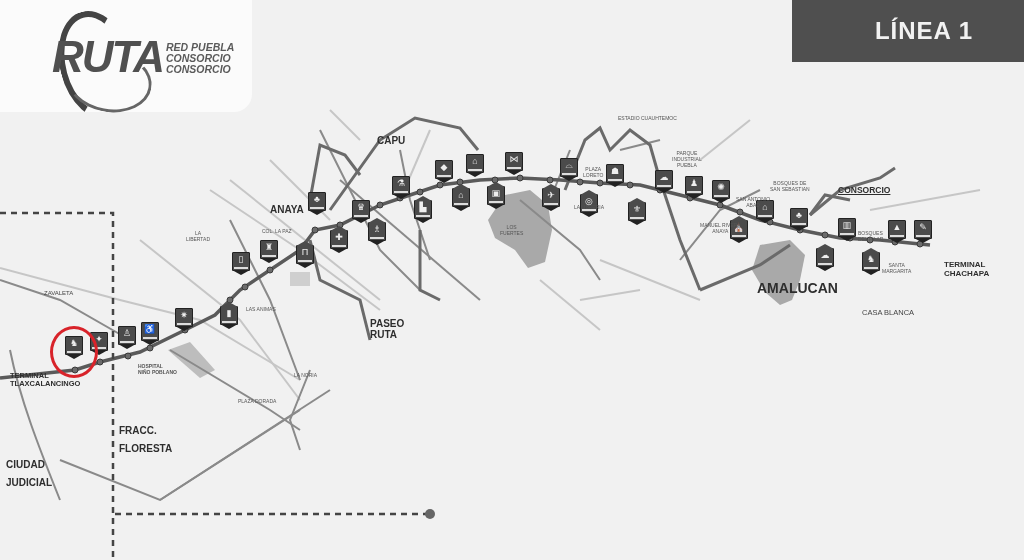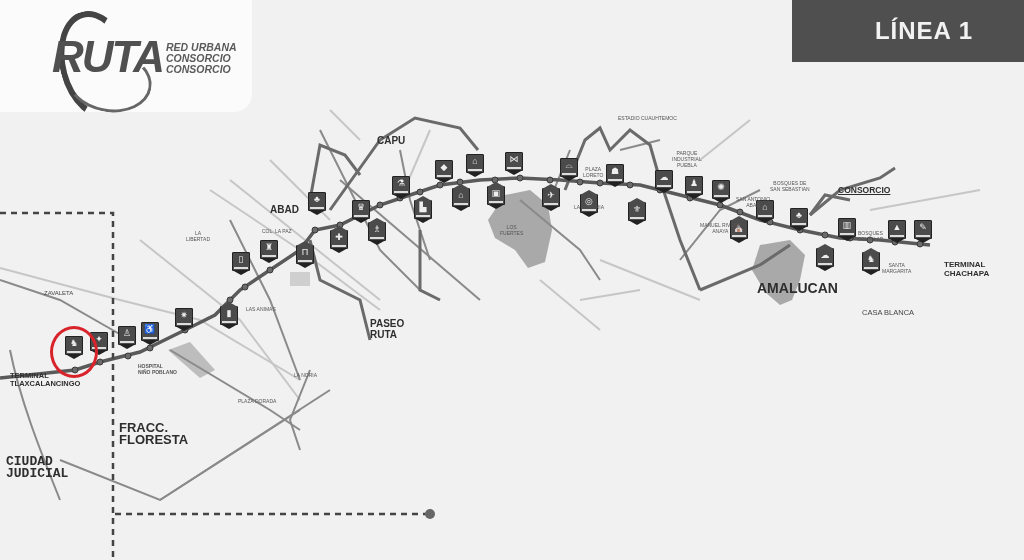--- a/index.html
+++ b/index.html
@@ -7,21 +7,21 @@
   .map{position:absolute;left:0;top:0;width:1024px;height:560px;}
   .logo-box{position:absolute;left:0;top:0;width:252px;height:112px;background:#fbfbfb;border-bottom-right-radius:18px;}
   .logo-ruta{position:absolute;left:52px;top:32px;font-size:44px;font-weight:bold;font-style:italic;color:#505050;letter-spacing:-2px;}
   .logo-sub{position:absolute;left:166px;top:42px;font-size:10.5px;font-weight:bold;font-style:italic;color:#5a5a5a;line-height:11px;}
   .logo-sub div{white-space:nowrap;}
   .logo-arc{position:absolute;left:60px;top:10px;width:60px;height:98px;border:6px solid #444;border-radius:50%;border-right-color:transparent;border-bottom-color:transparent;transform:rotate(-15deg);}
   .logo-arc2{position:absolute;left:66px;top:50px;width:80px;height:56px;border:3px solid #666;border-radius:50%;border-top-color:transparent;border-left-color:transparent;transform:rotate(10deg);}
   .line-badge{position:absolute;left:792px;top:0;width:232px;height:62px;background:#4f4f4f;color:#f2f2f2;font-size:24px;font-weight:bold;display:flex;align-items:center;justify-content:center;letter-spacing:1px;padding-left:16px;}
   .lbl{position:absolute;font-weight:bold;color:#2e2e2e;white-space:nowrap;}
   .lbl.big{font-size:10px;margin-top:24px;}
-  .lbl.med{font-size:13px;line-height:12px;}
+  .lbl.med{font-size:10px;line-height:18px;}
   .lbl.sm{font-size:5px;color:#555;line-height:6px;font-weight:normal;}
   .lbl.area{font-size:9px;color:#444;font-weight:normal;}
   .station{position:absolute;width:16px;height:17px;background:#4b4b4b;border:1px solid #222;border-radius:1px;}
   .station::after{content:"";position:absolute;left:-1px;bottom:-5px;border-left:9px solid transparent;border-right:9px solid transparent;border-top:5px solid #222;}
   .station .ico{position:absolute;left:2px;top:2px;width:12px;height:9px;color:#eee;font-size:9px;line-height:9px;text-align:center;}
   .station .bar{position:absolute;left:1px;bottom:1px;width:14px;height:2px;background:#ddd;}
   .station.house::before{content:"";position:absolute;left:-1px;top:-5px;border-left:9px solid transparent;border-right:9px solid transparent;border-bottom:5px solid #4b4b4b;}
   .highlight{position:absolute;left:50px;top:326px;width:42px;height:46px;border:3px solid #d8232a;border-radius:50%;}
 </style>
 </head>
@@ -271,28 +271,28 @@
     </div>
 </div>
 
 <div class="highlight"></div>
 
 <div class="lbl big" style="left:10px;top:348px;font-size:7.5px;line-height:8px;white-space:pre;">TERMINAL
 TLAXCALANCINGO</div>
 <div class="lbl big" style="left:944px;top:236px;font-size:8px;line-height:9px;white-space:pre;">TERMINAL
 CHACHAPA</div>
 <div class="lbl big" style="left:377px;top:111px;">CAPU</div>
-<div class="lbl big" style="left:270px;top:180px;">ABAD</div>
+<div class="lbl big" style="left:270px;top:180px;">ANAYA</div>
 <div class="lbl big" style="left:370px;top:294px;line-height:11px;white-space:pre;">PASEO
 RUTA</div>
 <div class="lbl big" style="left:838px;top:161px;font-size:8.5px;text-decoration:underline;">CONSORCIO</div>
 <div class="lbl big" style="left:757px;top:256px;font-size:14px;">AMALUCAN</div>
 <div class="lbl med" style="left:119px;top:422px;white-space:pre;">FRACC.
 FLORESTA</div>
-<div class="lbl med" style="left:6px;top:456px;white-space:pre;font-family:Liberation Mono, monospace;">CIUDAD
+<div class="lbl med" style="left:6px;top:456px;white-space:pre;">CIUDAD
 JUDICIAL</div>
 
 <div class="lbl area" style="left:44px;top:290px;font-size:6px;">ZAVALETA</div>
 <div class="lbl area" style="left:862px;top:308px;font-size:7.5px;">CASA BLANCA</div>
 <div class="lbl sm" style="left:770px;top:180px;white-space:pre;text-align:center;">BOSQUES DE
 SAN SEBASTIAN</div>
 <div class="lbl sm" style="left:138px;top:363px;font-weight:bold;white-space:pre;">HOSPITAL
 NIÑO POBLANO</div>
 
 <div class="lbl sm" style="left:186px;top:230px;white-space:pre;text-align:center;">LA
@@ -317,18 +317,18 @@
 <div class="lbl sm" style="left:700px;top:222px;white-space:pre;text-align:center;">MANUEL RIVERA
 ANAYA</div>
 <div class="lbl sm" style="left:736px;top:196px;white-space:pre;text-align:center;">SAN ANTONIO
 ABAD</div>
 
 <div class="logo-box">
   <div class="logo-arc"></div>
   <div class="logo-arc2"></div>
   <div class="logo-ruta">RUTA</div>
   <div class="logo-sub">
-    <div>RED URBANA</div>
+    <div>RED PUEBLA</div>
     <div>CONSORCIO</div>
     <div>CONSORCIO</div>
   </div>
 </div>
 <div class="line-badge">LÍNEA 1</div>
 
 </body></html>

